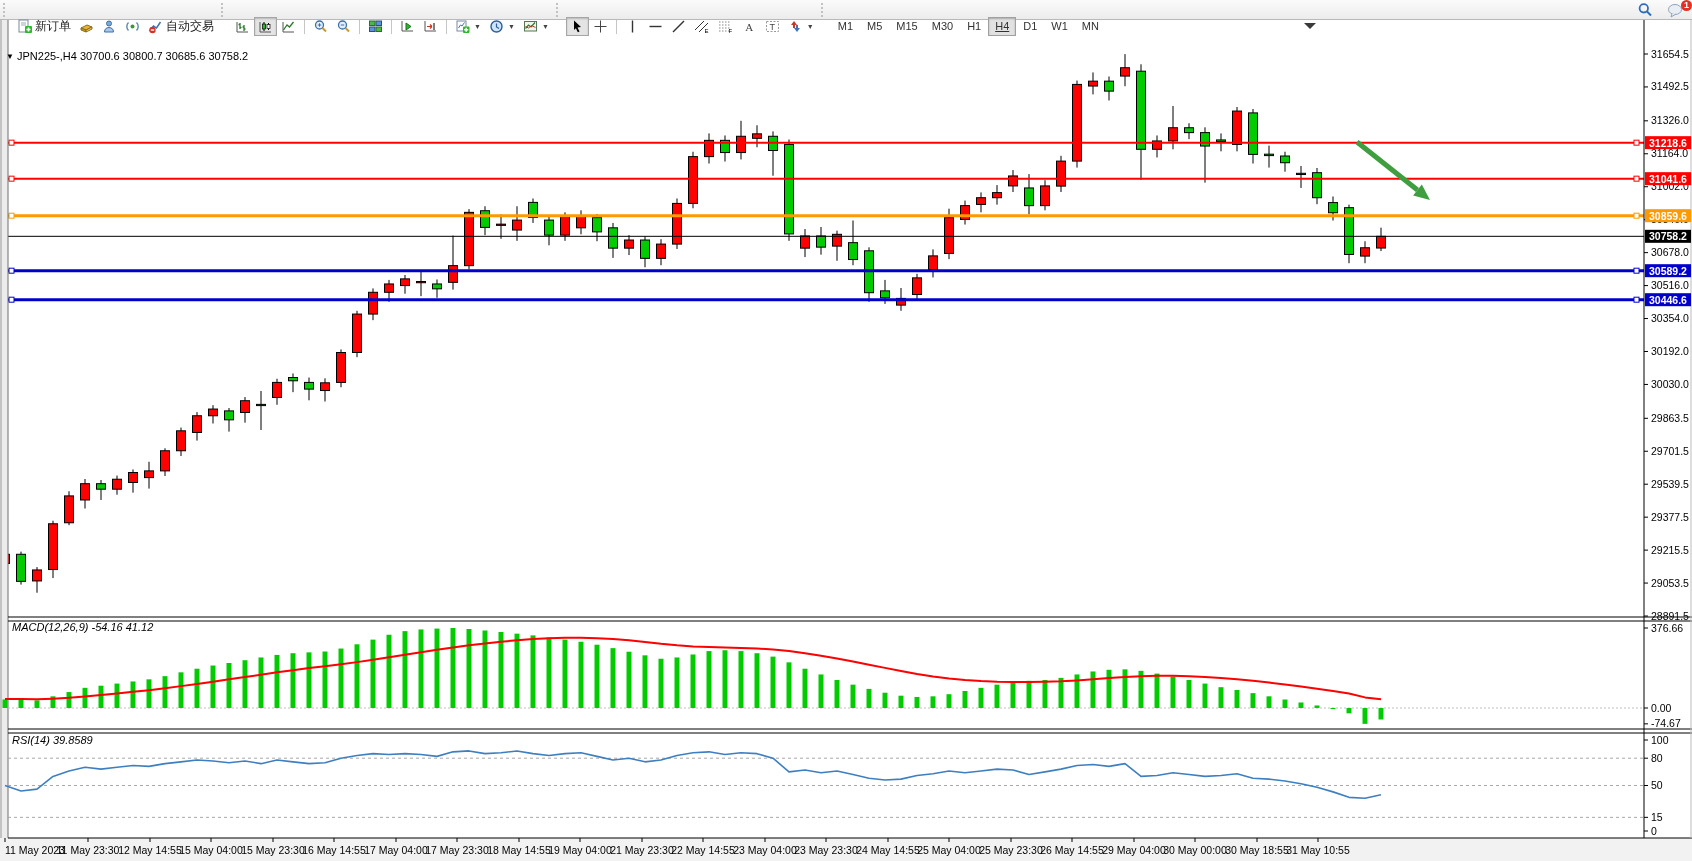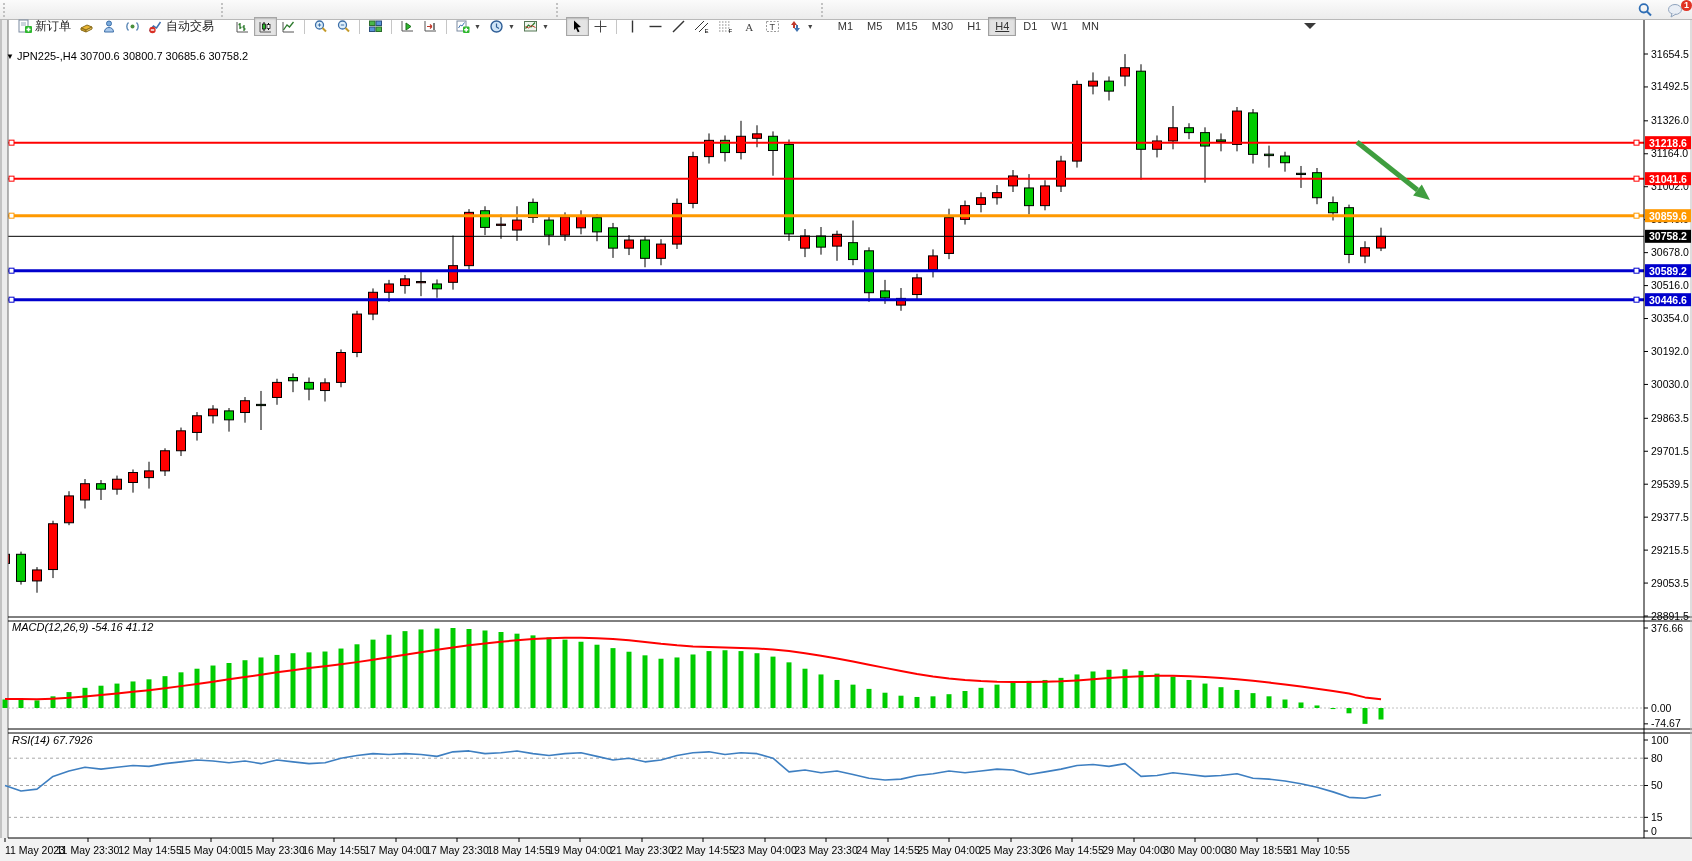--- a/index.html
+++ b/index.html
@@ -259,21 +259,21 @@
       </div>
     </div>
   </div>
 
   <div id="chart-header">
     <span class="tri">▼</span>
     <span>JPN225-,H4</span>
     <span>30700.6 30800.7 30685.6 30758.2</span>
   </div>
   <div class="panel-label" id="macd-label">MACD(12,26,9) -54.16 41.12</div>
-  <div class="panel-label" id="rsi-label">RSI(14) 67.7926</div>
+  <div class="panel-label" id="rsi-label">RSI(14) 39.8589</div>
 
   <svg id="chart-svg" width="1692" height="861">
       <rect x="0" y="19" width="1692" height="819" fill="#ffffff"></rect>
       <rect x="0" y="838" width="1692" height="23" fill="#f2f2f2"></rect>
       <g>
         <line x1="5" y1="550.218695" x2="5" y2="574.627895" stroke="#000000" stroke-width="1"></line>
         <rect x="0.5" y="554.286895" width="9" height="9.15345000000002" fill="#ff0000" stroke="#000" stroke-width="1"></rect>
         <line x1="21" y1="551.642565" x2="21" y2="584.5949850000001" stroke="#000000" stroke-width="1"></line>
         <rect x="16.5" y="554.286895" width="9" height="27.053530000000023" fill="#00cc00" stroke="#000" stroke-width="1"></rect>
         <line x1="37" y1="567.101725" x2="37" y2="592.731385" stroke="#000000" stroke-width="1"></line>

